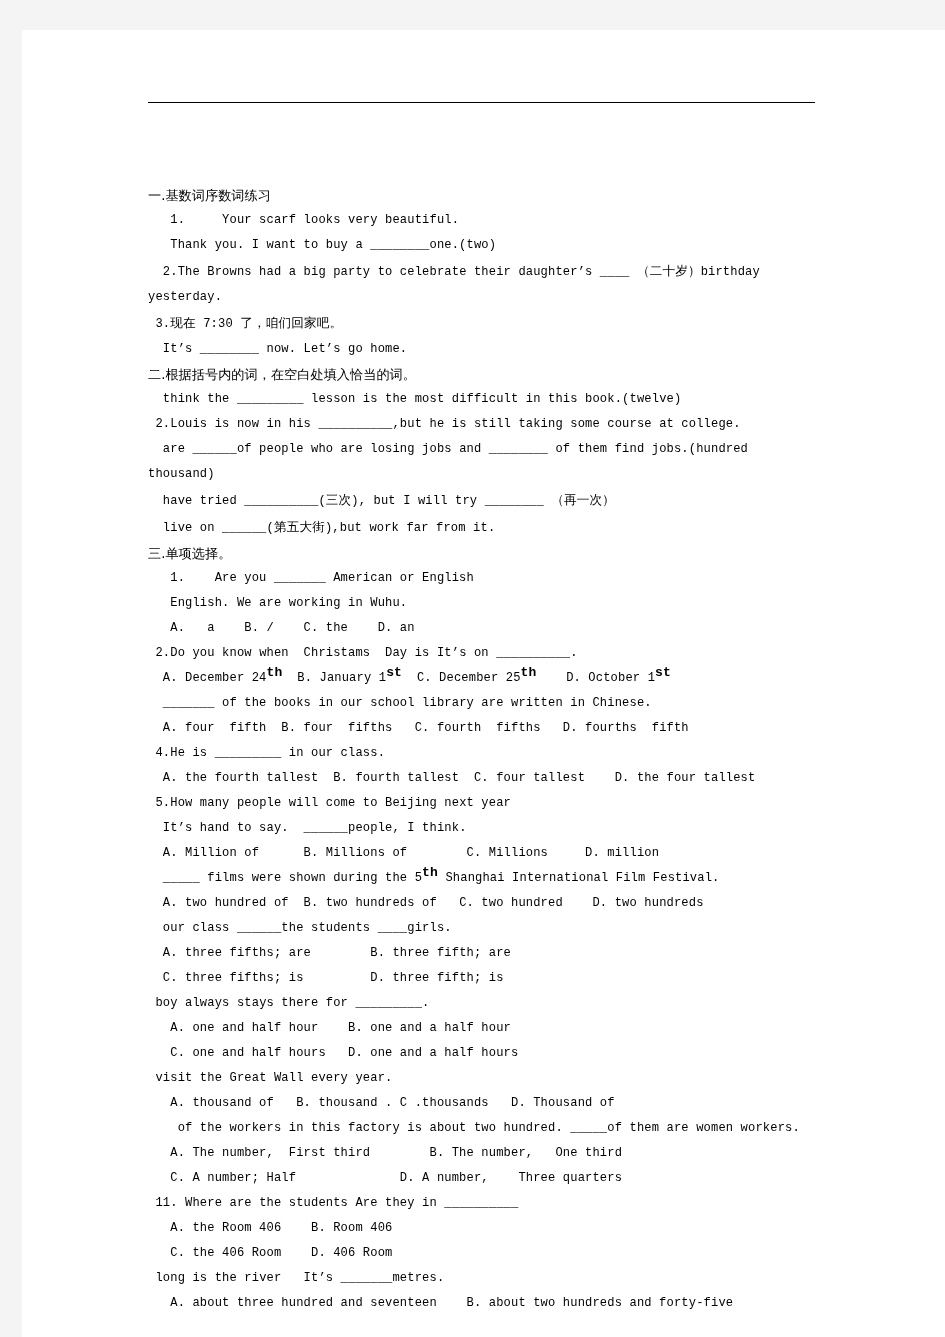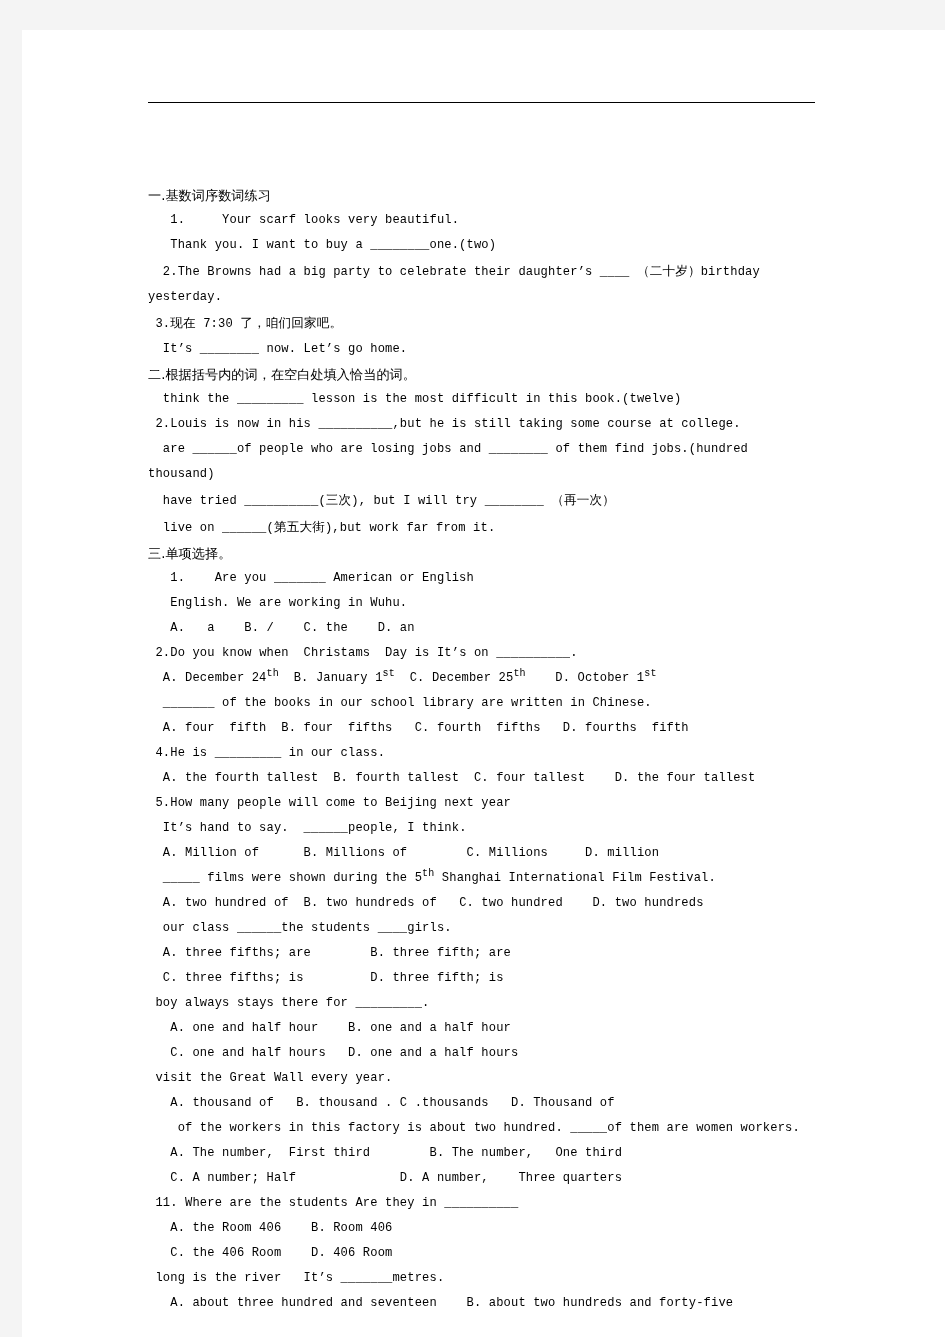--- a/index.html
+++ b/index.html
@@ -51,23 +51,24 @@
     font-family: "DejaVu Sans", "Liberation Sans", sans-serif;
     font-size: 13.2px;
     letter-spacing: 0;
   }
   .cn {
     font-family: "DejaVu Sans", "Liberation Sans", sans-serif;
     font-size: 12.6px;
     margin-top: 12px;
   }
   sup {
-    font-size: 10px;
+    font-size: 13px;
     vertical-align: super;
     line-height: 0;
+    font-weight: bold;
   }
 </style>
 </head>
 <body>
 
 <div class="page">
   <div class="page-inner">
 
     <div class="header-rule"></div>
 

